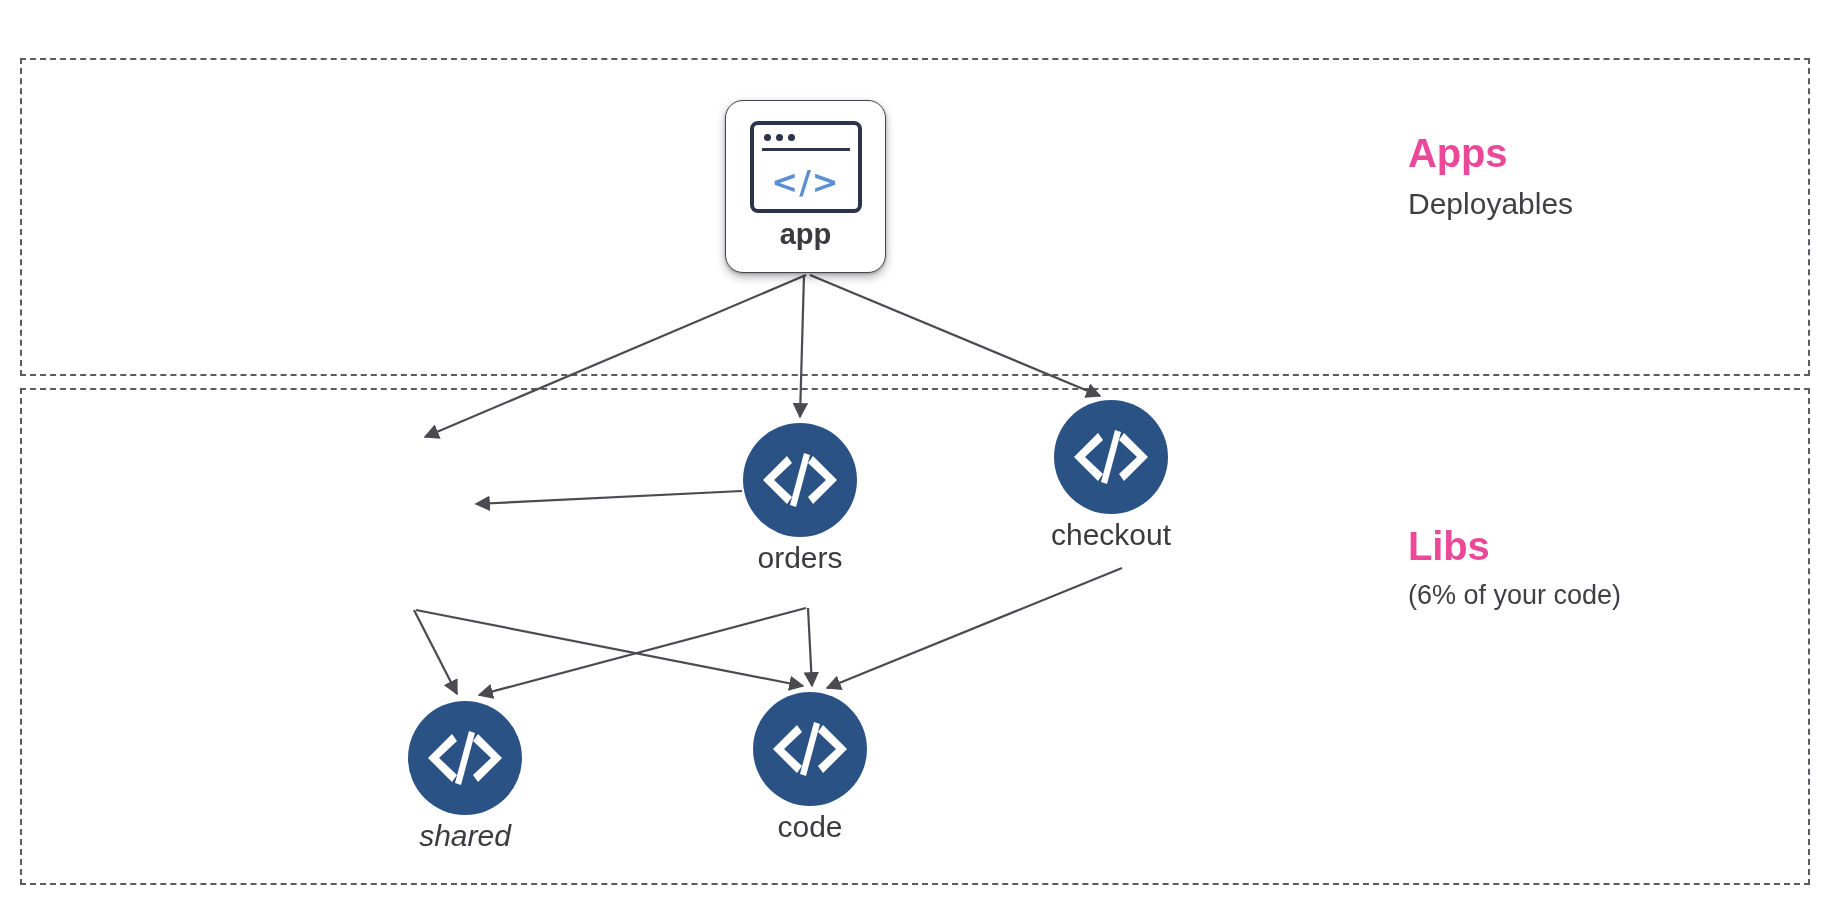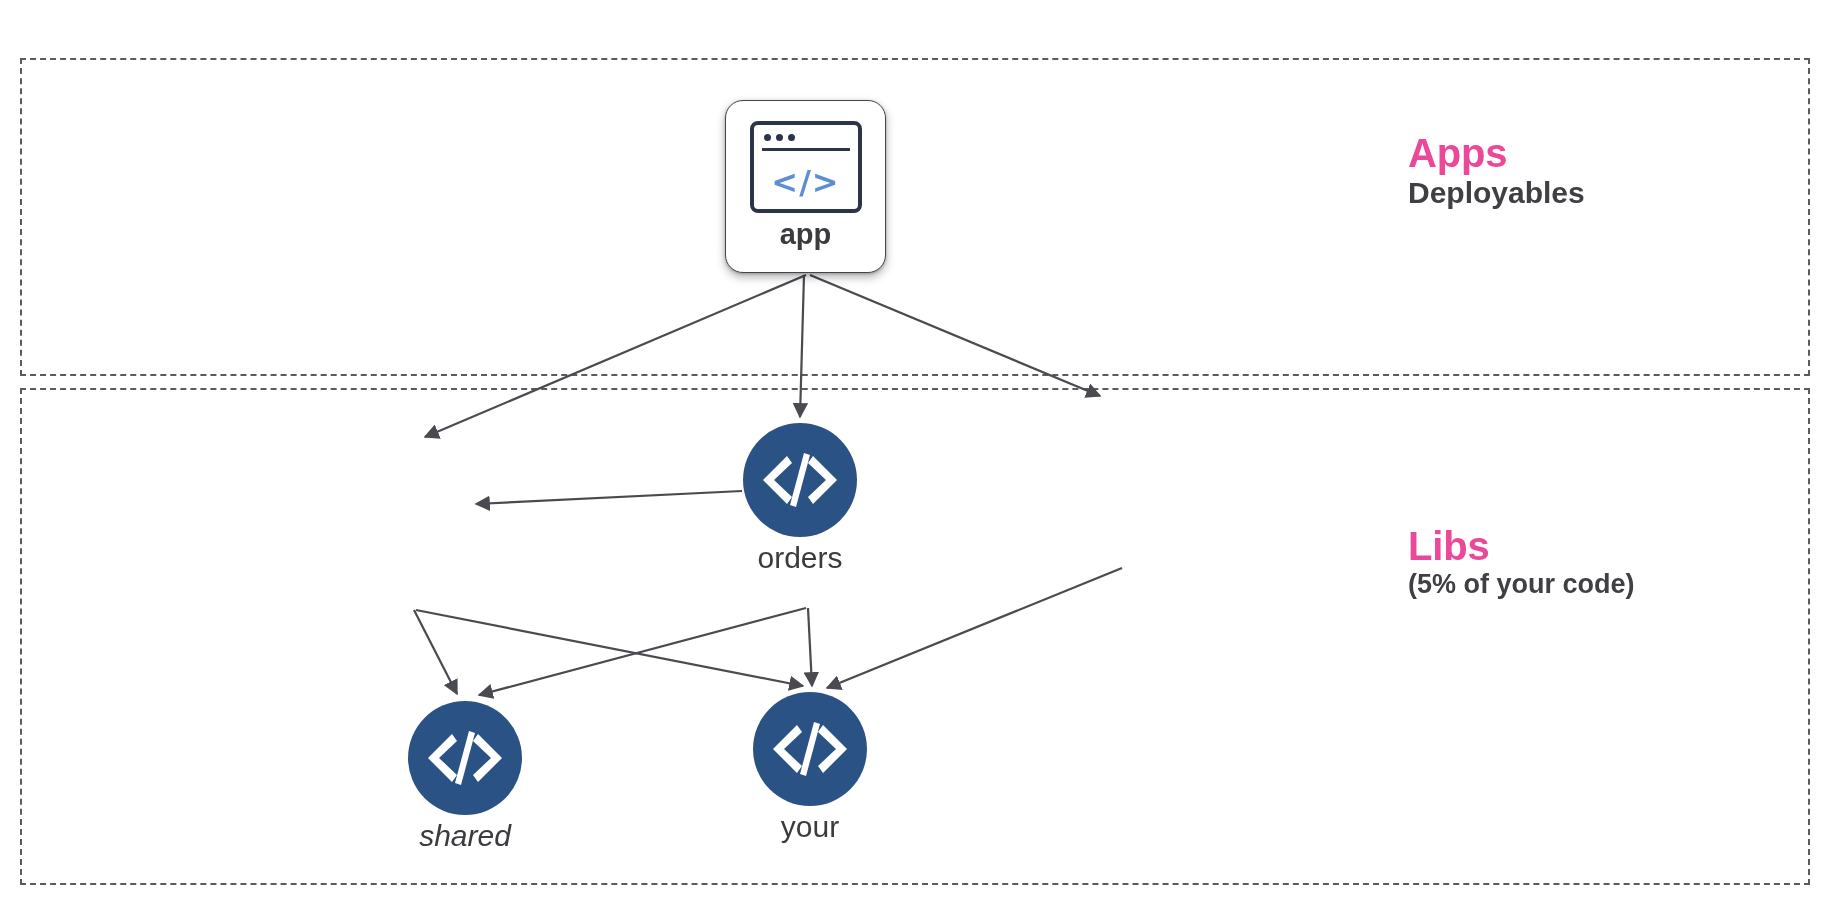--- a/index.html
+++ b/index.html
@@ -54,25 +54,25 @@
   .zone-legend .zone-title {
     font-size: 40px;
     font-weight: 700;
     letter-spacing: -0.2px;
     line-height: 1.08;
     color: #ec4899;
     white-space: nowrap;
   }
   .zone-legend .zone-sub {
     font-size: 30px;
-    font-weight: 700;
+    font-weight: 400;
     line-height: 1.2;
     color: #3f3f44;
     white-space: nowrap;
-    margin-top: 0;
+    margin-top: 11px;
   }
   #legend-apps {
     left: 1408px;
     top: 132px;
   }
   #legend-libs {
     left: 1408px;
     top: 525px;
   }
   #legend-libs .zone-sub {
@@ -257,46 +257,56 @@
     <div class="disc">
       <svg width="78" height="56" viewBox="0 0 78 56" xmlns="http://www.w3.org/2000/svg" aria-hidden="true">
         <path d="M26 4 L31 11 L13 28 L31 45 L26 52 L2 28 Z" fill="#ffffff"></path>
         <path d="M52 4 L47 11 L65 28 L47 45 L52 52 L76 28 Z" fill="#ffffff"></path>
         <path d="M43 1 L49 3 L35 55 L29 53 Z" fill="#ffffff"></path>
       </svg>
     </div>
     <div class="lib-label">orders</div>
   </div>
 
+  <div class="lib-node" id="node-checkout">
+    <div class="disc">
+      <svg width="78" height="56" viewBox="0 0 78 56" xmlns="http://www.w3.org/2000/svg" aria-hidden="true">
+        <path d="M26 4 L31 11 L13 28 L31 45 L26 52 L2 28 Z" fill="#ffffff"></path>
+        <path d="M52 4 L47 11 L65 28 L47 45 L52 52 L76 28 Z" fill="#ffffff"></path>
+        <path d="M43 1 L49 3 L35 55 L29 53 Z" fill="#ffffff"></path>
+      </svg>
+    </div>
+    <div class="lib-label">checkout</div>
+  </div>
 
   <div class="lib-node" id="node-shared">
     <div class="disc">
       <svg width="78" height="56" viewBox="0 0 78 56" xmlns="http://www.w3.org/2000/svg" aria-hidden="true">
         <path d="M26 4 L31 11 L13 28 L31 45 L26 52 L2 28 Z" fill="#ffffff"></path>
         <path d="M52 4 L47 11 L65 28 L47 45 L52 52 L76 28 Z" fill="#ffffff"></path>
         <path d="M43 1 L49 3 L35 55 L29 53 Z" fill="#ffffff"></path>
       </svg>
     </div>
     <div class="lib-label">shared</div>
   </div>
 
   <div class="lib-node" id="node-core">
     <div class="disc">
       <svg width="78" height="56" viewBox="0 0 78 56" xmlns="http://www.w3.org/2000/svg" aria-hidden="true">
         <path d="M26 4 L31 11 L13 28 L31 45 L26 52 L2 28 Z" fill="#ffffff"></path>
         <path d="M52 4 L47 11 L65 28 L47 45 L52 52 L76 28 Z" fill="#ffffff"></path>
         <path d="M43 1 L49 3 L35 55 L29 53 Z" fill="#ffffff"></path>
       </svg>
     </div>
-    <div class="lib-label">your</div>
+    <div class="lib-label">code</div>
   </div>
 
   <div class="zone-legend" id="legend-apps">
     <div class="zone-title">Apps</div>
     <div class="zone-sub">Deployables</div>
   </div>
 
   <div class="zone-legend" id="legend-libs">
     <div class="zone-title">Libs</div>
-    <div class="zone-sub">(5% of your code)</div>
+    <div class="zone-sub">(6% of your code)</div>
   </div>
 
 </div>
 
 </body></html>

